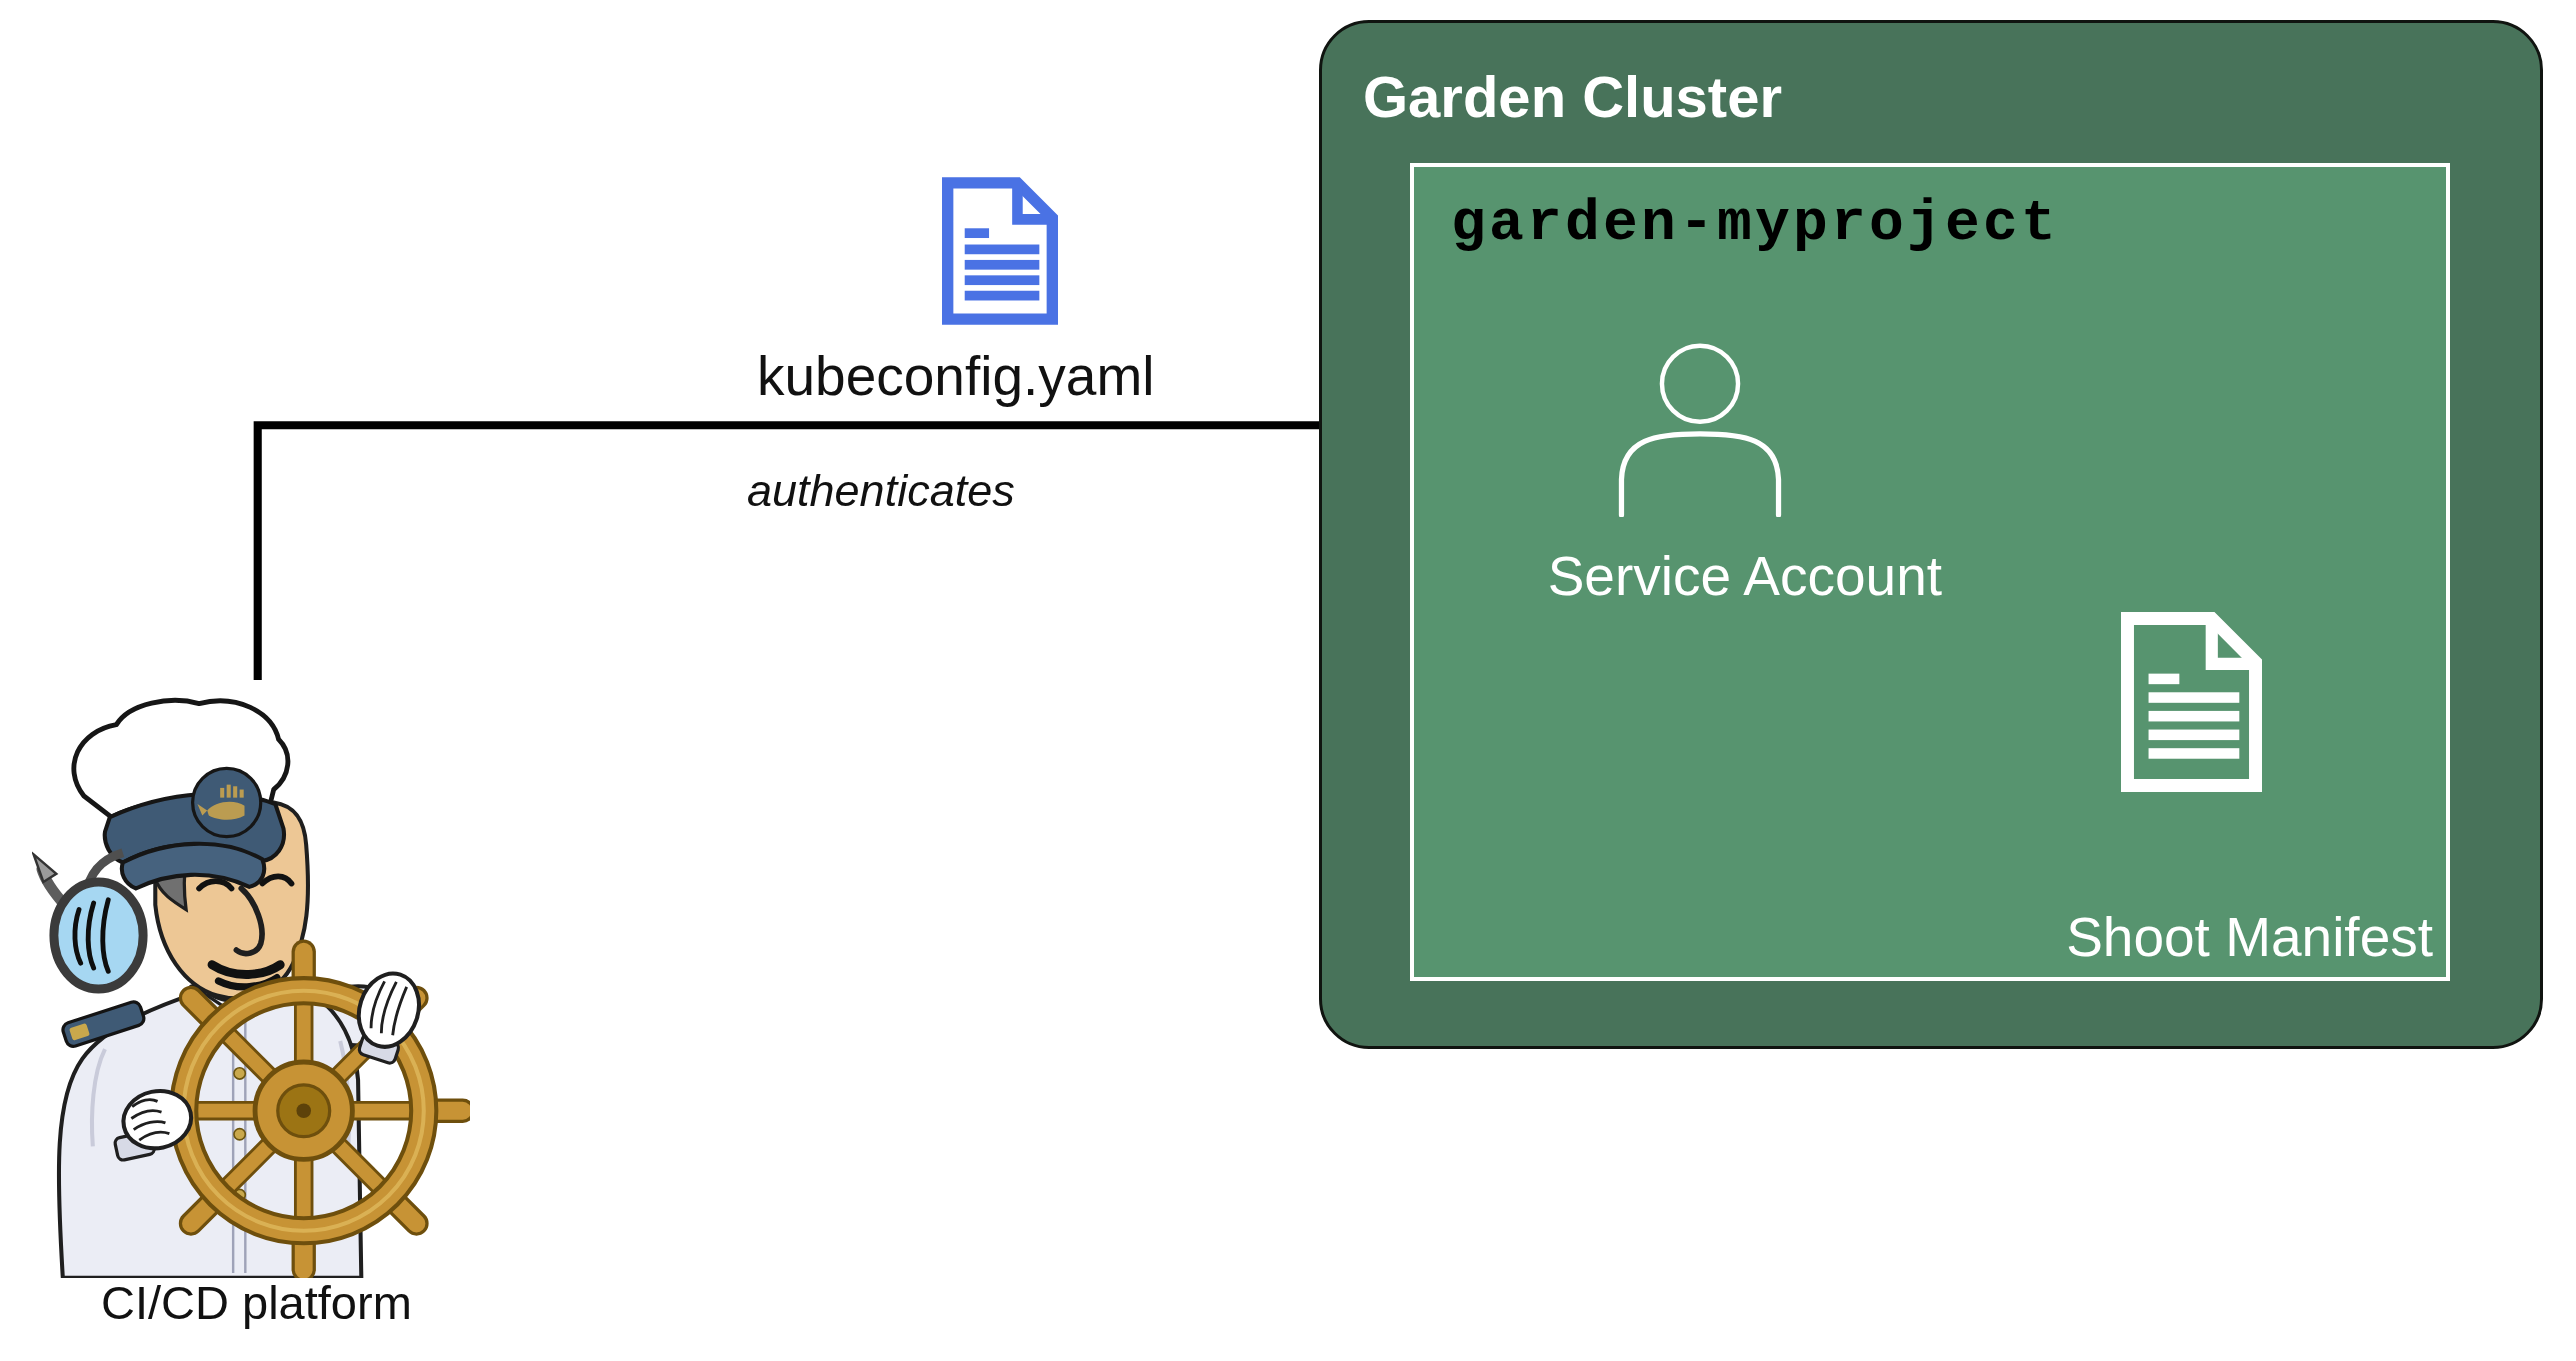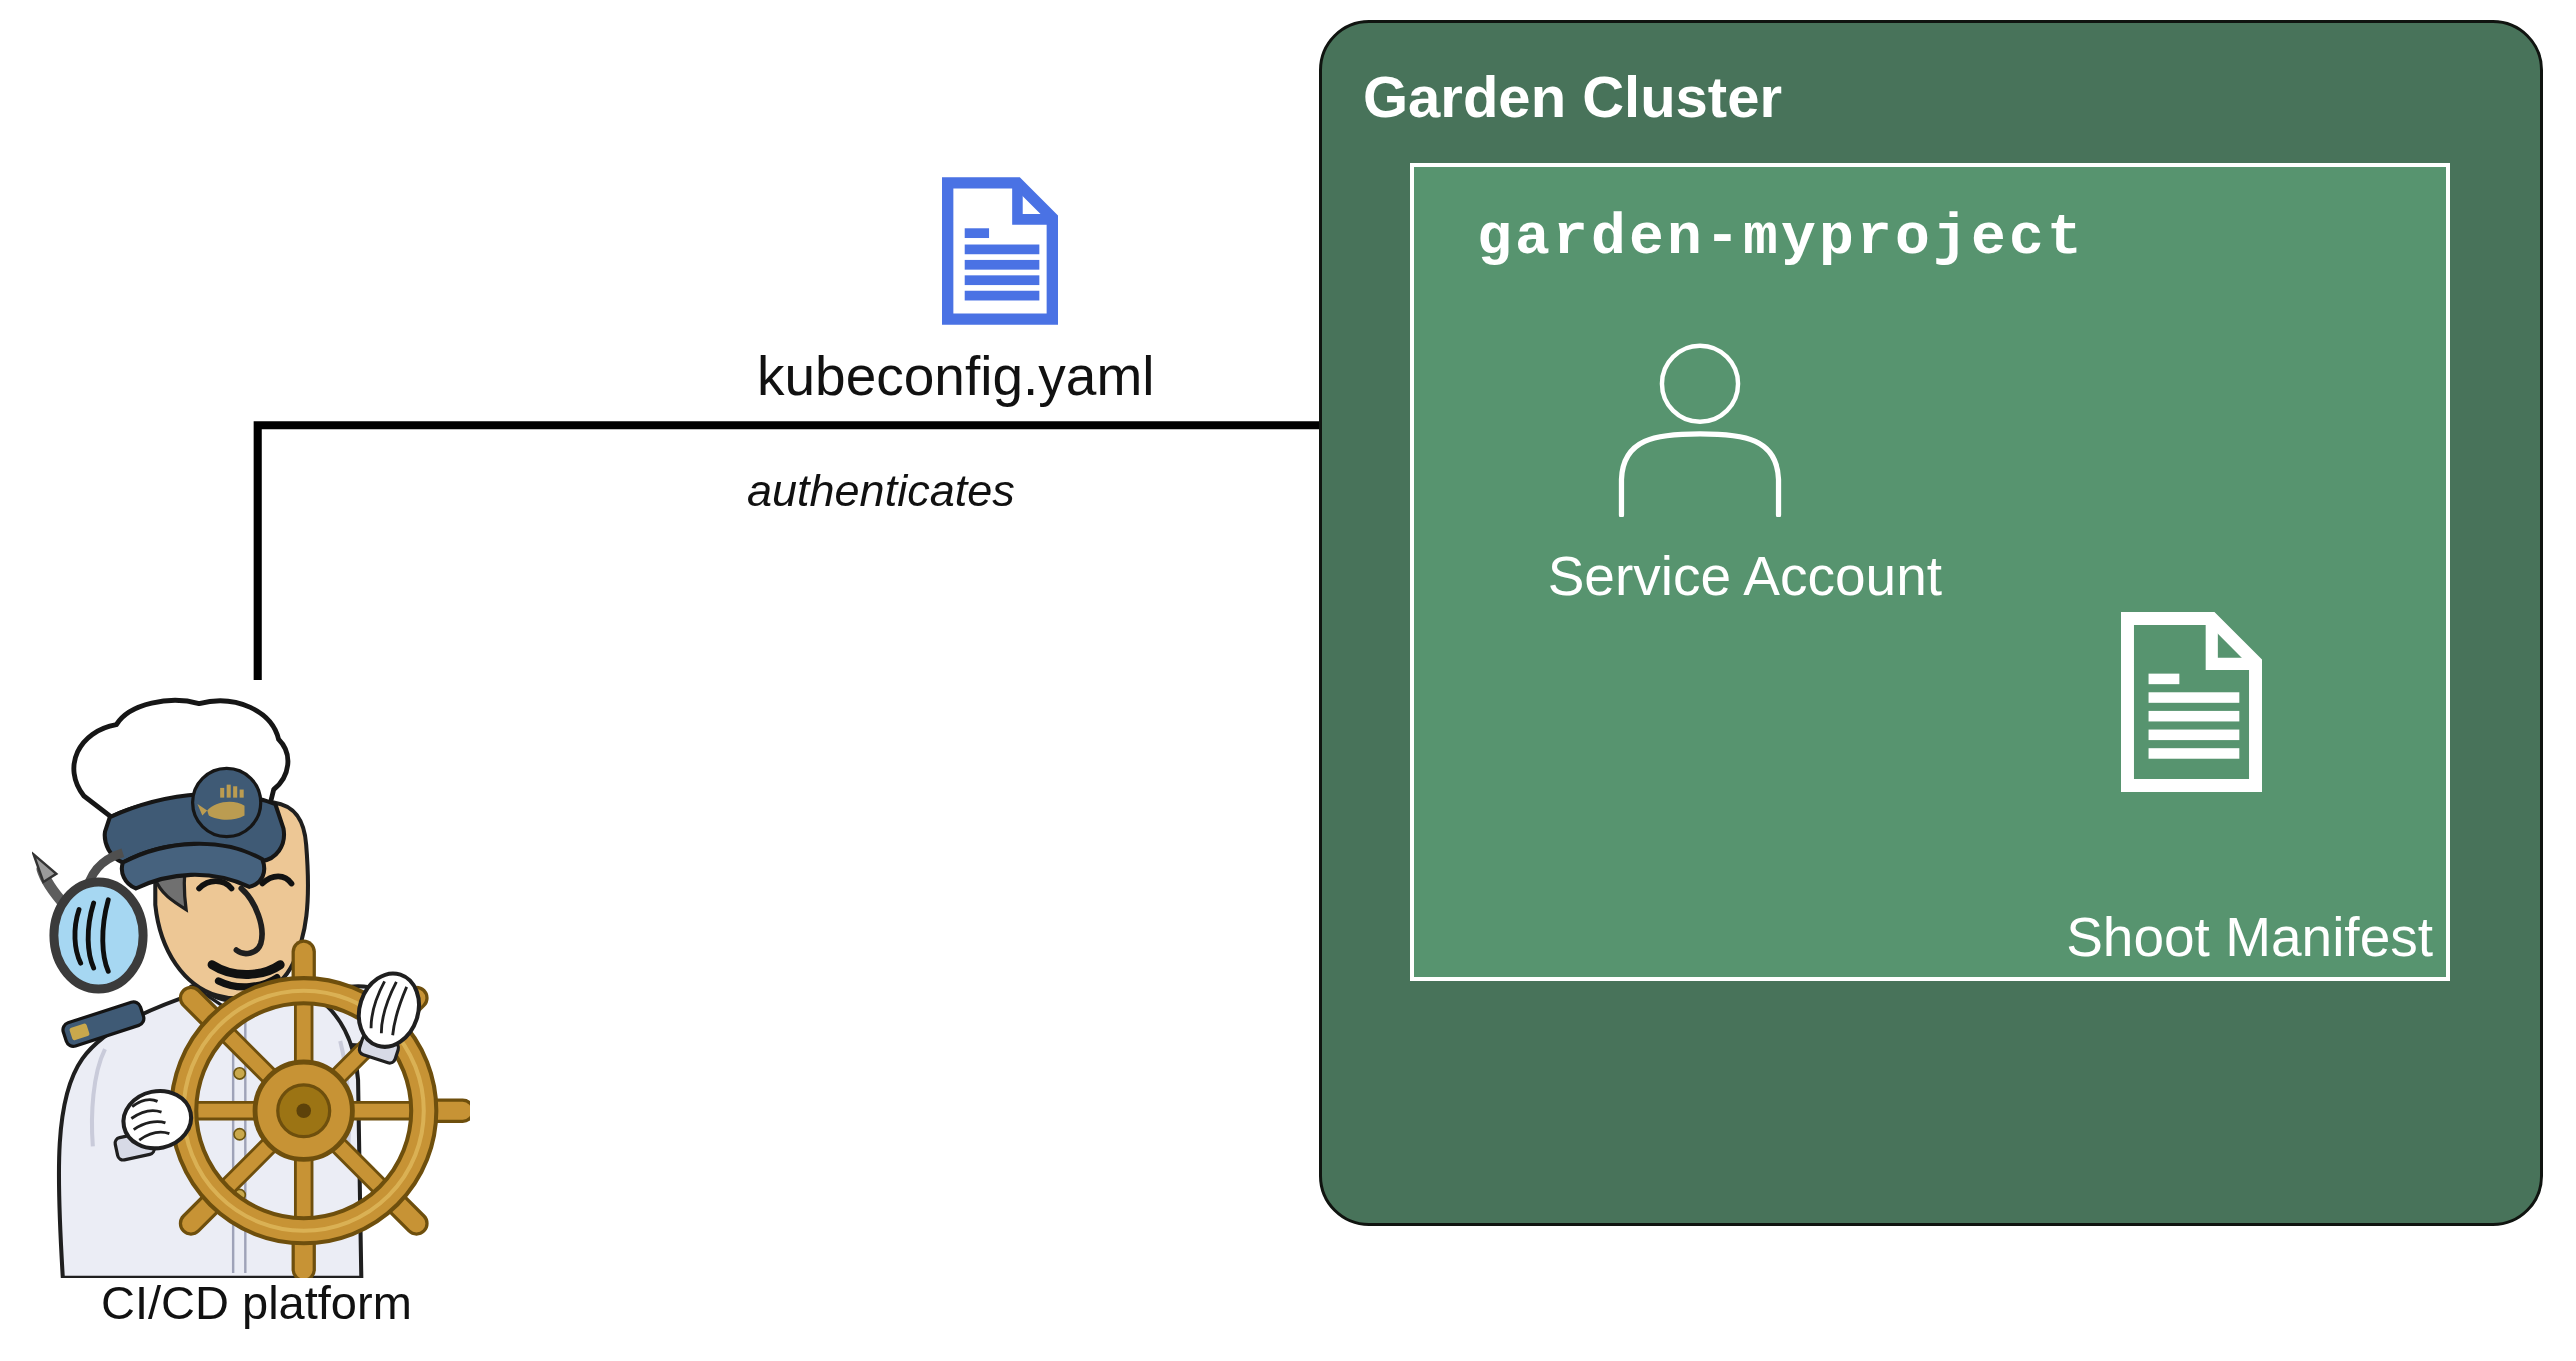--- a/index.html
+++ b/index.html
@@ -4,28 +4,28 @@
 <style>
   html,body{margin:0;padding:0;background:#ffffff;}
   #canvas{position:relative;width:2576px;height:1361px;background:#ffffff;overflow:hidden;
           font-family:"Liberation Sans",sans-serif;}
   .abs{position:absolute;}
   .label{color:#111111;font-size:55px;line-height:1.15;white-space:nowrap;}
   .center{text-align:left;}
   
   #connector-layer{position:absolute;left:0;top:0;width:2576px;height:1361px;pointer-events:none;}
   
-  .cluster-box{position:absolute;left:1319px;top:20px;width:1224px;height:1206px;
+  .cluster-box{position:absolute;left:1319px;top:20px;width:1224px;height:1029px;
                box-sizing:border-box;background:#48735a;border:3.2px solid #101410;border-radius:50px;}
   .cluster-title{position:absolute;left:41px;top:42px;color:#ffffff;font-size:58px;
                  font-weight:bold;line-height:1.1;white-space:nowrap;}
   .ns-box{position:absolute;left:88px;top:140px;width:1040px;height:818px;
           box-sizing:border-box;background:#57946f;border:4px solid #ffffff;}
-  .ns-title{position:absolute;left:37px;top:38px;color:#ffffff;font-size:58px;font-weight:bold;
-            font-family:"Liberation Mono","DejaVu Sans Mono",monospace;letter-spacing:3.2px;white-space:nowrap;margin-left:26px;}
+  .ns-title{position:absolute;left:37px;top:24px;color:#000000;font-size:58px;font-weight:bold;
+            font-family:"Liberation Mono","DejaVu Sans Mono",monospace;letter-spacing:3.2px;white-space:nowrap;}
   .ns-label{position:absolute;color:#ffffff;font-size:55px;line-height:1.15;white-space:nowrap;text-align:right;width:487px;}
   .kub-label{position:absolute;left:757px;top:345px;width:487px;}
   .auth-label{position:absolute;left:747px;top:429px;width:487px;font-style:italic;font-size:45px;margin-top:36px;}
   .cicd-label{position:absolute;left:101px;top:1276px;font-size:47px;}
 </style>
 </head>
 <body>
 
 <div id="canvas">
 

